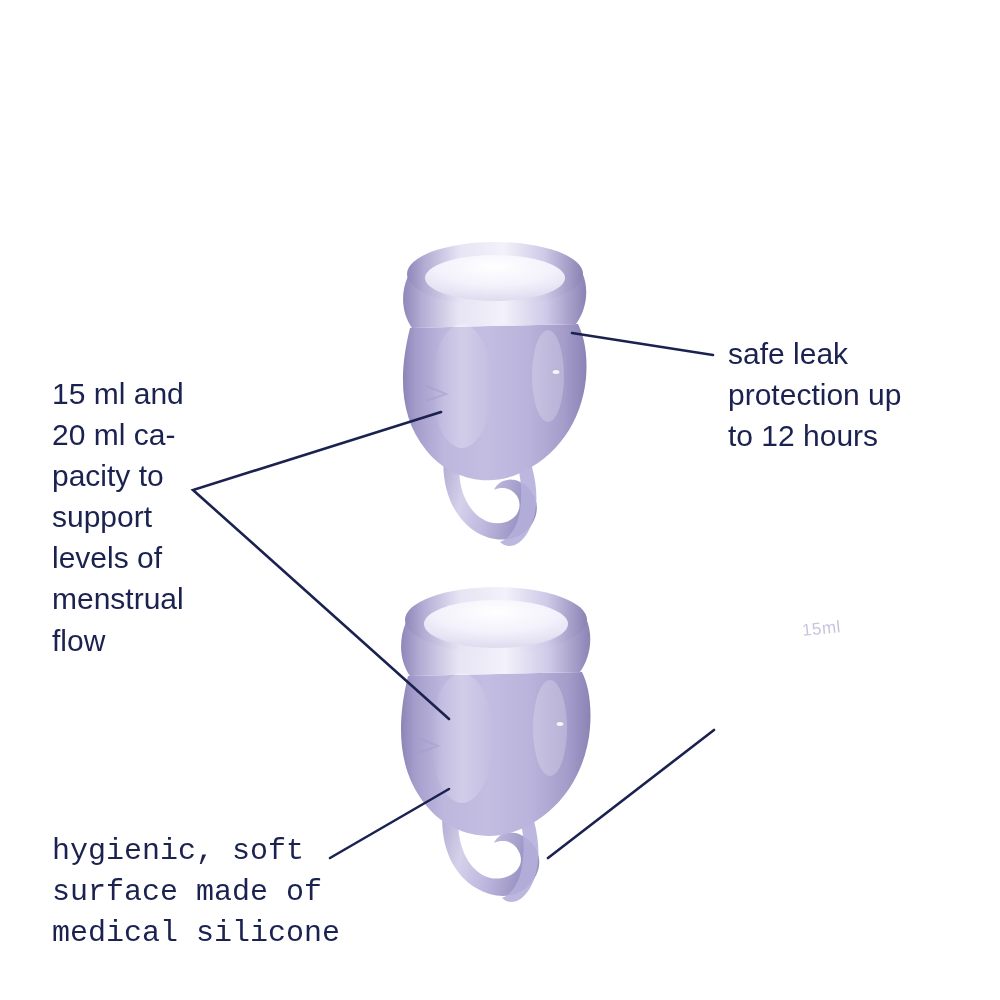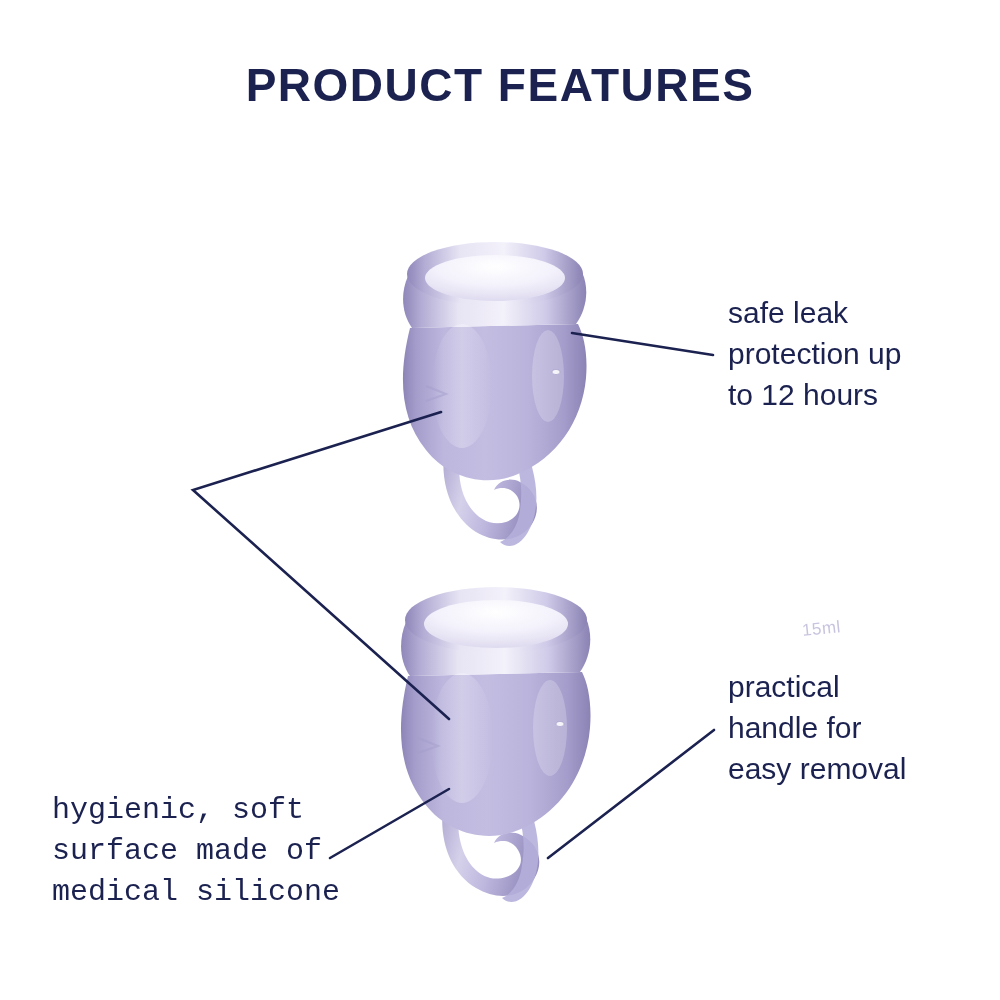--- a/index.html
+++ b/index.html
@@ -32,20 +32,21 @@
   }
 
   
   .callout {
     position: absolute;
     font-size: 30px;
     line-height: 1.37;
     font-weight: 400;
     color: #1b2250;
     white-space: pre-line;
+    margin-top: 41px;
   }
   #callout-capacity {
     left: 52px;
     top: 332px;
     width: 210px;
     text-align: left;
   }
   #callout-leak {
     left: 728px;
     top: 292px;
@@ -98,21 +99,20 @@
     transform: rotate(-6deg);
     user-select: none;
   }
   #vol-top    { left: 432px; top: 383px; }
 </style>
 </head>
 <body>
 
 <div id="page">
 
-  <div id="title">PRODUCT FEATURES</div>
 
   <div id="products">
 
     <div class="cup-wrap" id="cup-top">
       <svg width="260" height="330" viewBox="0 0 260 330" xmlns="http://www.w3.org/2000/svg">
         <defs>
           <linearGradient id="bodyG1" x1="0" y1="0" x2="1" y2="0">
             <stop offset="0" stop-color="#8b84b6"></stop>
             <stop offset="0.07" stop-color="#a49dcb"></stop>
             <stop offset="0.22" stop-color="#bdb7de"></stop>
@@ -236,26 +236,30 @@
 
   <svg id="leaders" viewBox="0 0 1000 1000" xmlns="http://www.w3.org/2000/svg">
     <g stroke="#1b2250" stroke-width="2.6" fill="none" stroke-linecap="round">
       <line x1="713" y1="355" x2="572" y2="333"></line>
       <polyline points="441,412 193,490 449,719"></polyline>
       <line x1="330" y1="858" x2="449" y2="789"></line>
       <line x1="714" y1="730" x2="548" y2="858"></line>
     </g>
   </svg>
 
+  <div class="callout" id="callout-capacity">15 ml and
+20 ml ca-
+pacity to
+support
+levels of
+menstrual
+flow</div>
 
   <div class="callout" id="callout-leak">safe leak
 protection up
 to 12 hours</div>
 
-  <div class="callout" id="callout-handle">practical
-handle for
-easy removal</div>
 
   <div class="callout" id="callout-silicone">hygienic, soft
 surface made of
 medical silicone</div>
 
 </div>
 
 </body></html>

